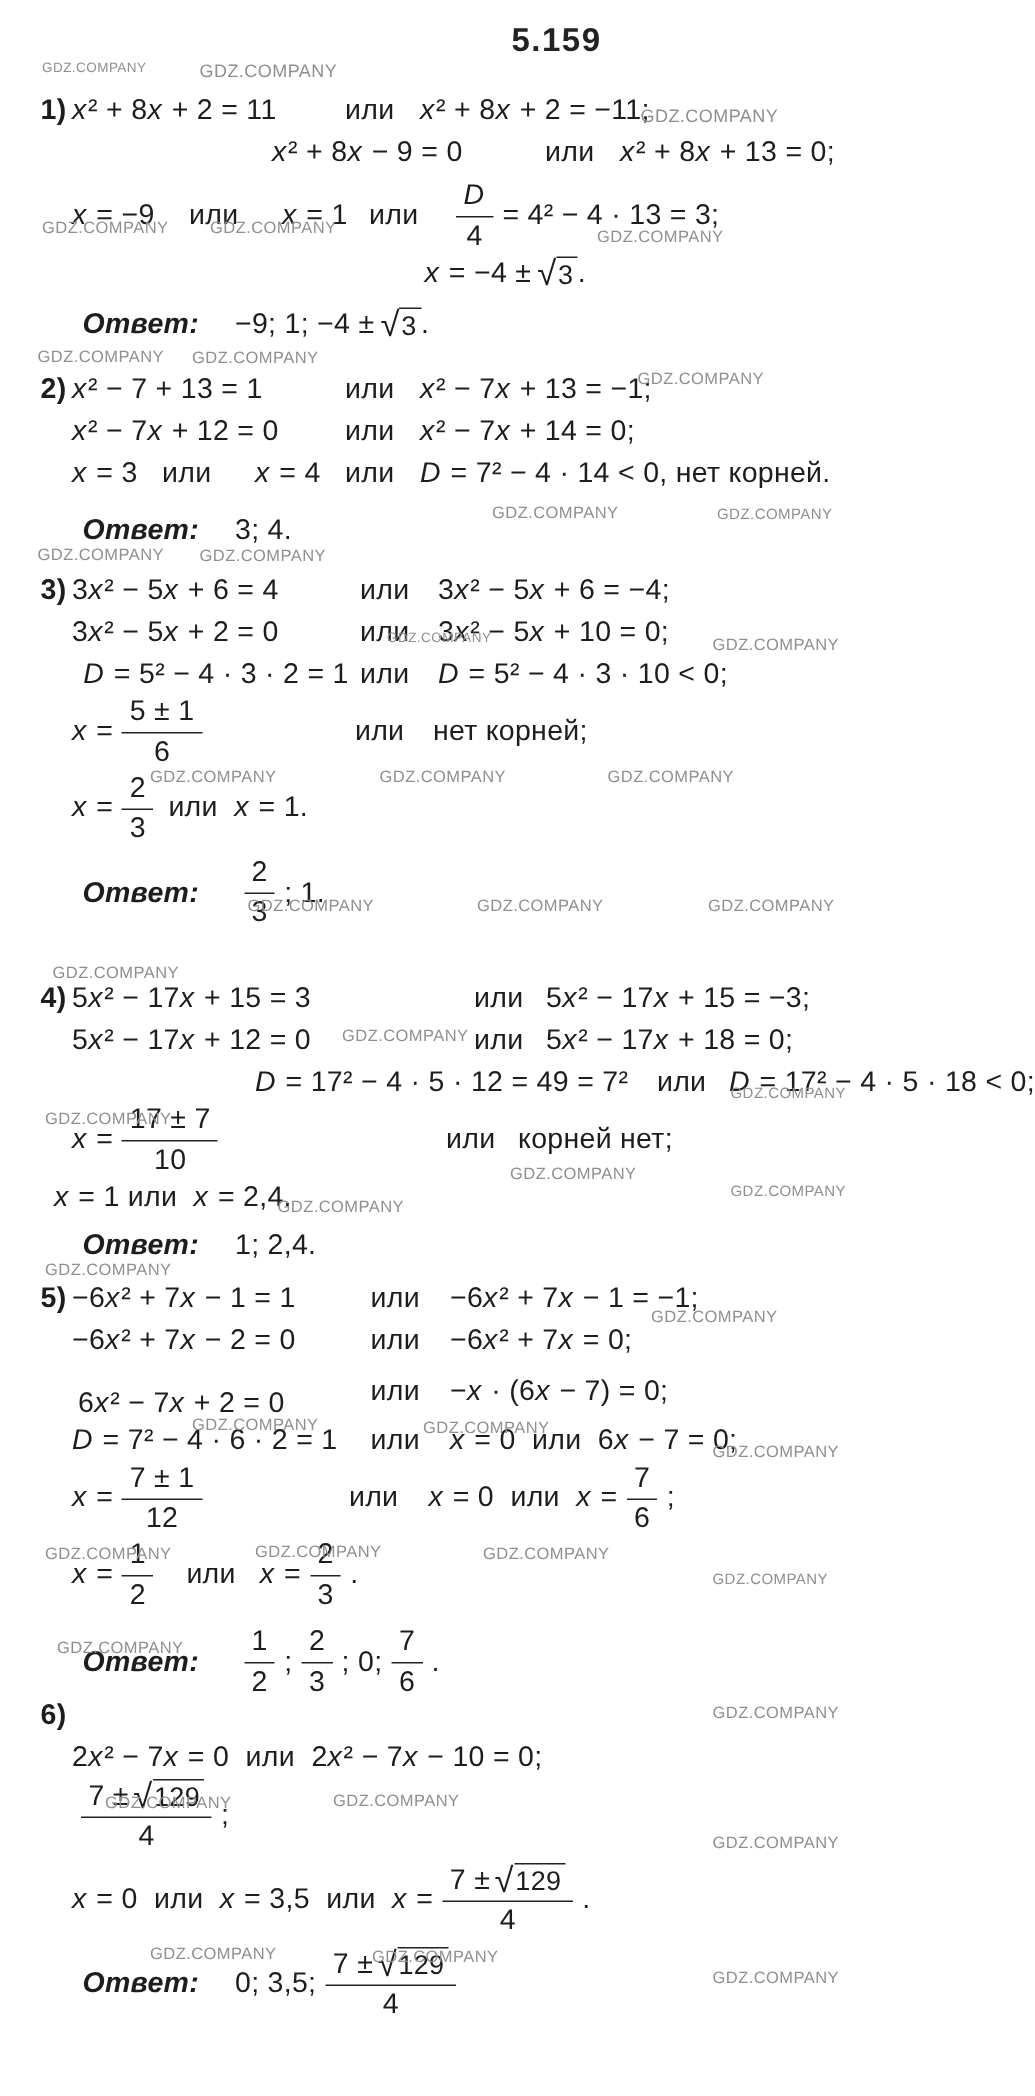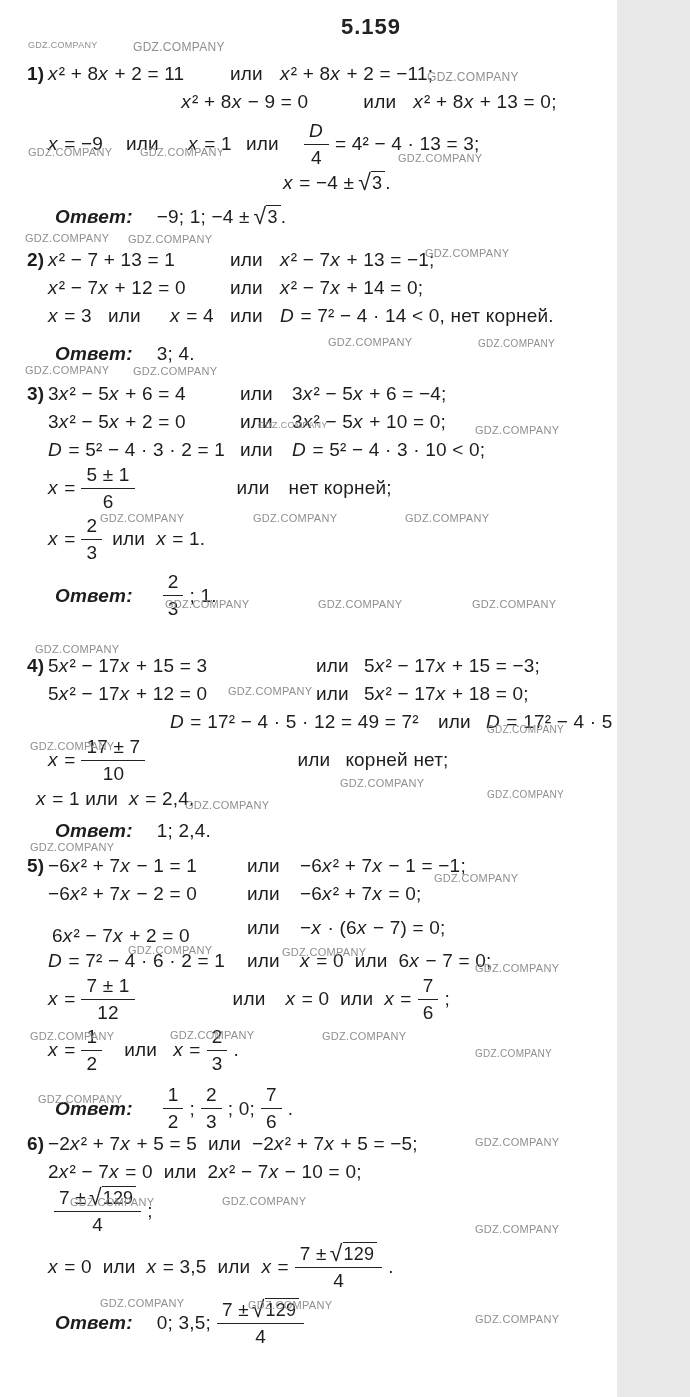--- a/index.html
+++ b/index.html
@@ -1,18 +1,18 @@
 <!DOCTYPE html>
 <html><head>
 <meta charset="utf-8">
 <style>
   html,body{margin:0;padding:0;background:#e8e8e8;}
   .page{
     position:relative;
-    width:617px;height:1397px;
+    width:690px;height:1397px;
     background:#ffffff;
     overflow:hidden;
     font-family:"Liberation Sans",sans-serif;
     color:#1d1d1d;
   }
   .title{
     position:absolute;left:341px;top:14px;
     font-size:22px;font-weight:bold;letter-spacing:1px;color:#222;
   }
   #content{position:absolute;left:0;top:0;width:100%;height:100%;}
@@ -126,21 +126,21 @@
           <span class="mx" style="min-width: 192px;">3<i>x</i>² − 5<i>x</i> + 6 = 4</span>
           <span class="mx" style="min-width: 52px;">или</span>
           <span class="mx">3<i>x</i>² − 5<i>x</i> + 6 = −4;</span>
         </div>
         <div class="row" style="margin-left: 48px;">
           <span class="mx" style="min-width: 192px;">3<i>x</i>² − 5<i>x</i> + 2 = 0</span>
           <span class="mx" style="min-width: 52px;">или</span>
           <span class="mx">3<i>x</i>² − 5<i>x</i> + 10 = 0;</span>
         </div>
         <div class="row" style="margin-left: 48px;">
-          <span class="mx" style="min-width: 192px;"><i>D</i> = 5² − 4 · 3 · 2 = 1</span>
+          <span class="mx" style="min-width: 192px; text-align: center;"><i>D</i> = 5² − 4 · 3 · 2 = 1</span>
           <span class="mx" style="min-width: 52px;">или</span>
           <span class="mx"><i>D</i> = 5² − 4 · 3 · 10 &lt; 0;</span>
         </div>
         <div class="row" style="margin-left: 48px;">
           <span class="mx"><i>x</i> =</span>
           <span class="frac">
             <span class="fn">5 ± 1</span>
             <span class="fd">6</span>
           </span>
           <span class="sp" style="width: 96px;"></span>
@@ -268,21 +268,20 @@
           <span class="frac">
             <span class="fn">7</span>
             <span class="fd">6</span>
           </span>
           <span class="mx">.</span>
         </div>
       </div>
       <div class="problem" style="top: 1130px;">
         <div class="row" style="margin-left: 27px;">
           <span class="pnum" style="min-width: 21px;">6)</span>
-          <span class="mx">−2<i>x</i>² + 7<i>x</i> + 5 = 5&nbsp; или&nbsp; −2<i>x</i>² + 7<i>x</i> + 5 = −5;</span>
         </div>
         <div class="row" style="margin-left: 48px;">
           <span class="mx">2<i>x</i>² − 7<i>x</i> = 0&nbsp; или&nbsp; 2<i>x</i>² − 7<i>x</i> − 10 = 0;</span>
         </div>
         <div class="row" style="margin-left: 48px;">
           <span class="frac">
             <span class="fn">
               <span>7 ±</span>
               <span class="sq">
                 <span class="sgn">√</span>

